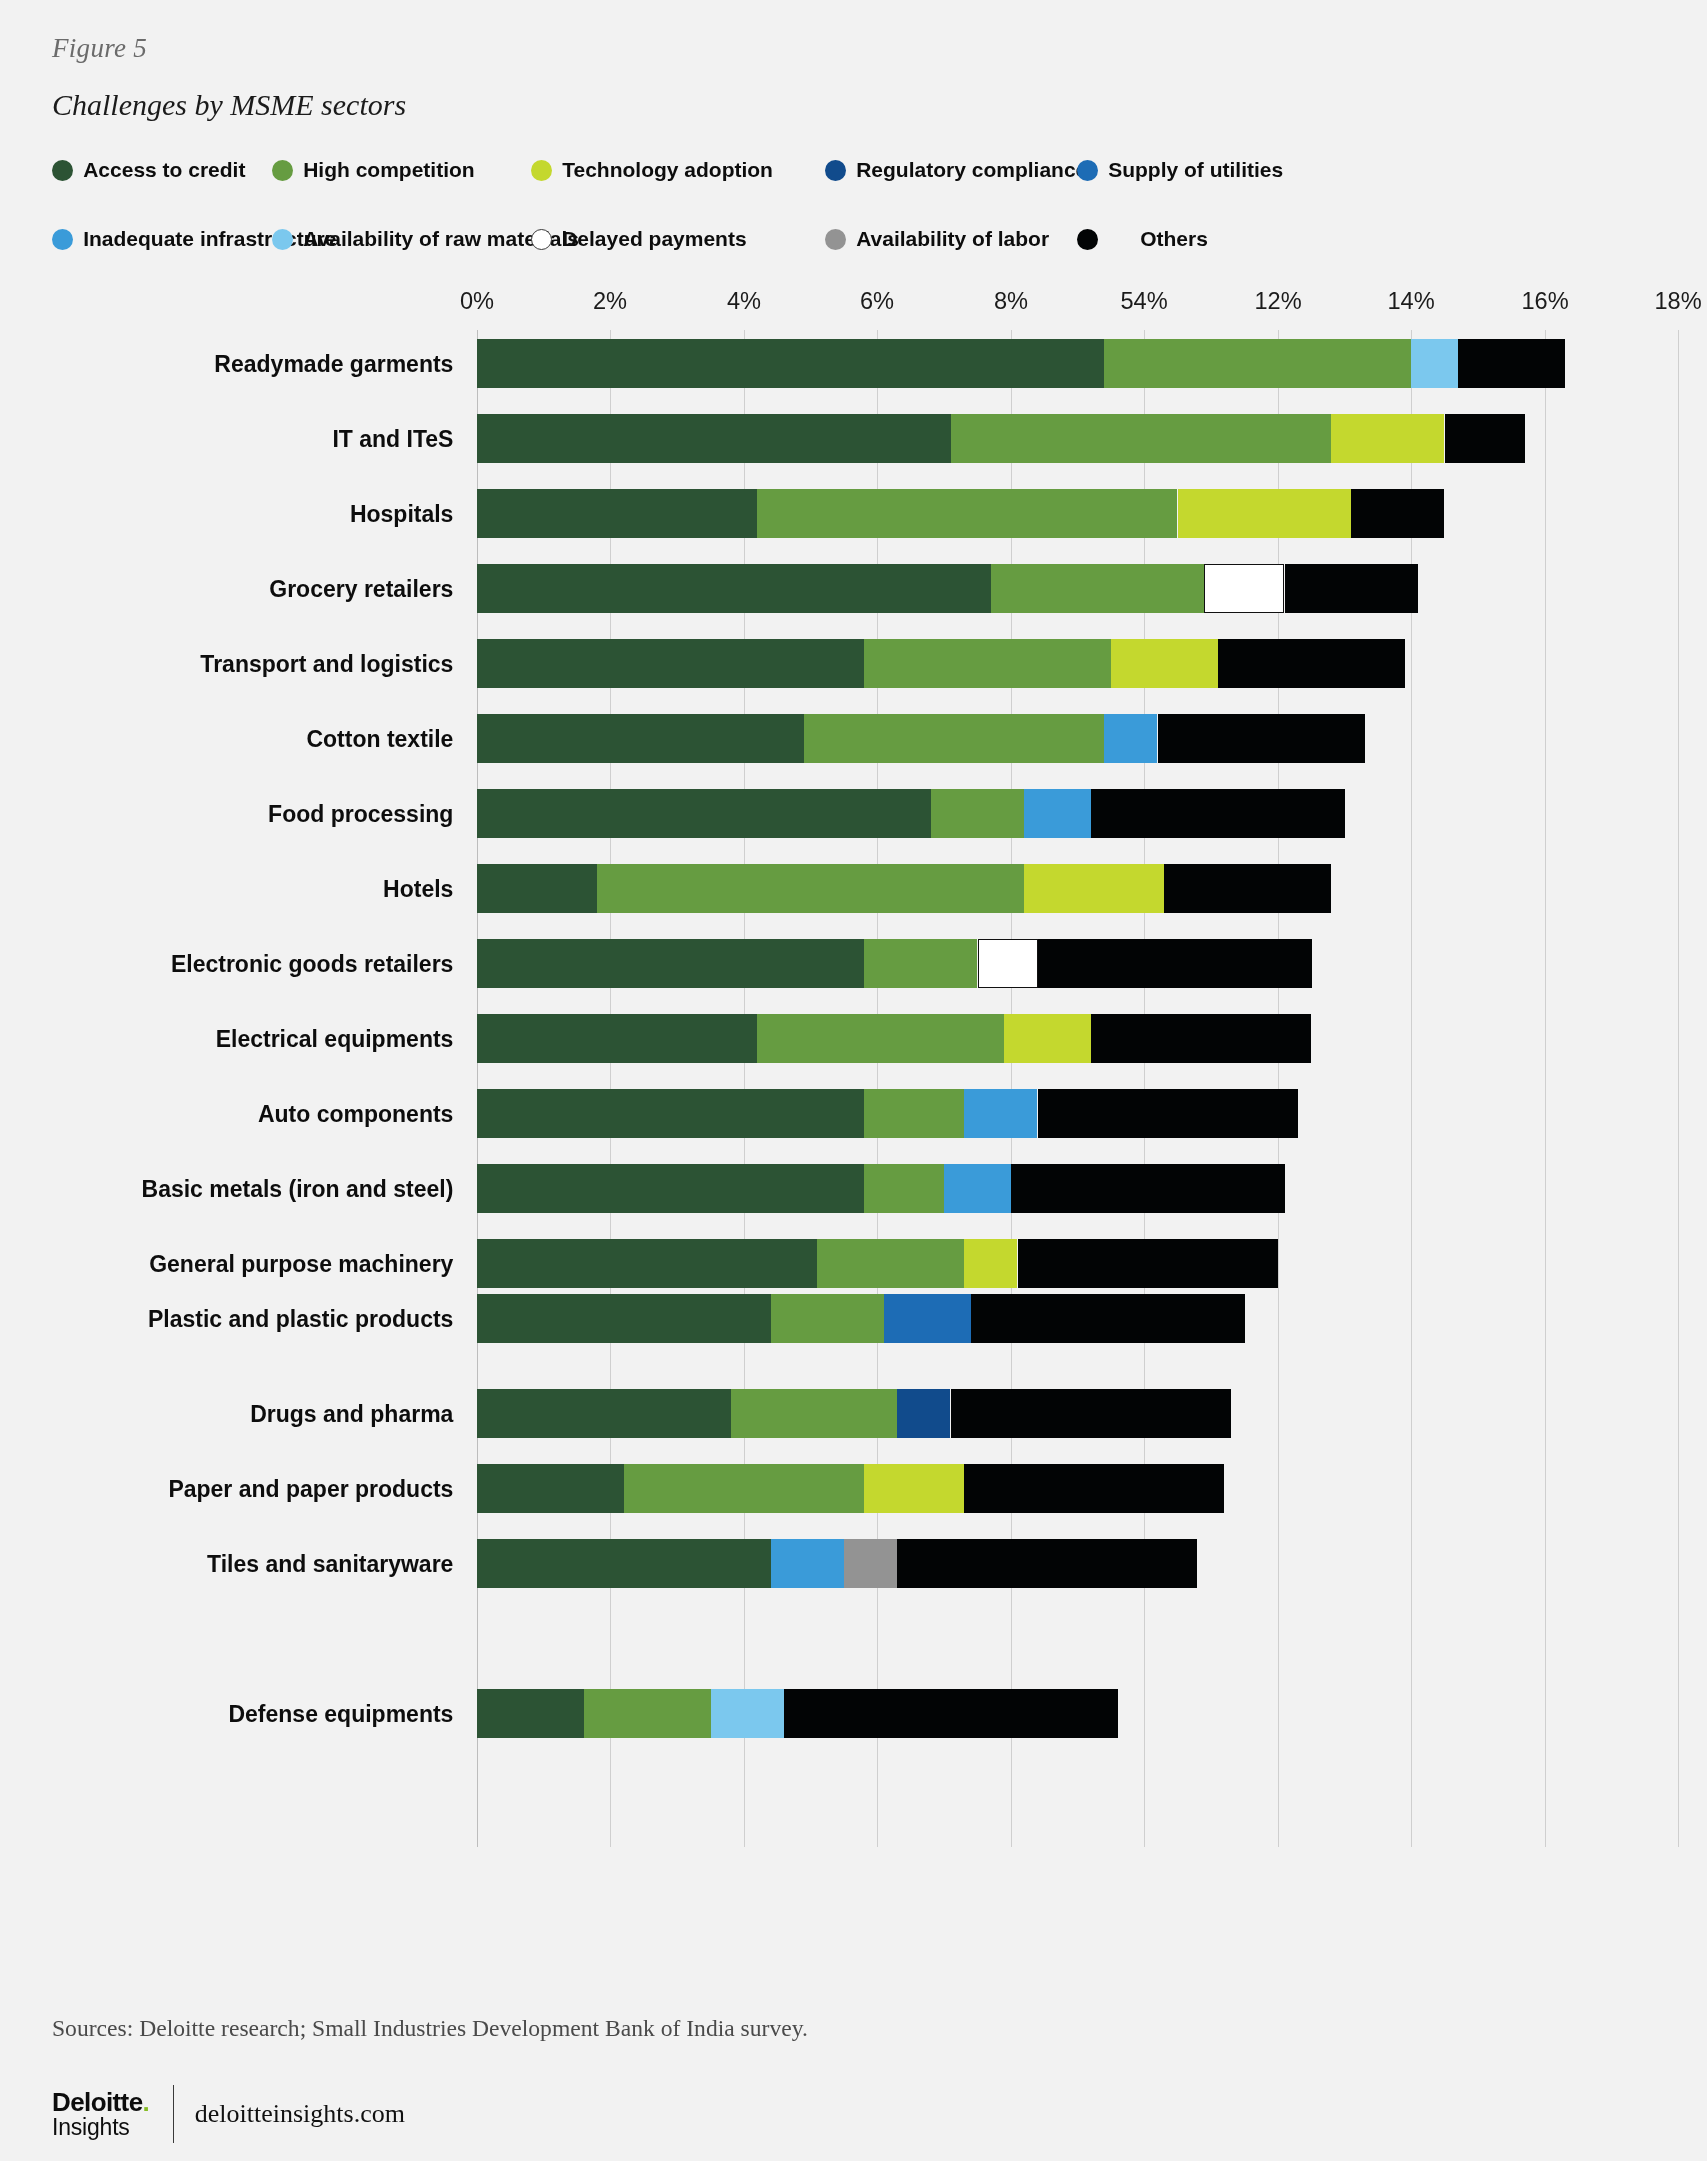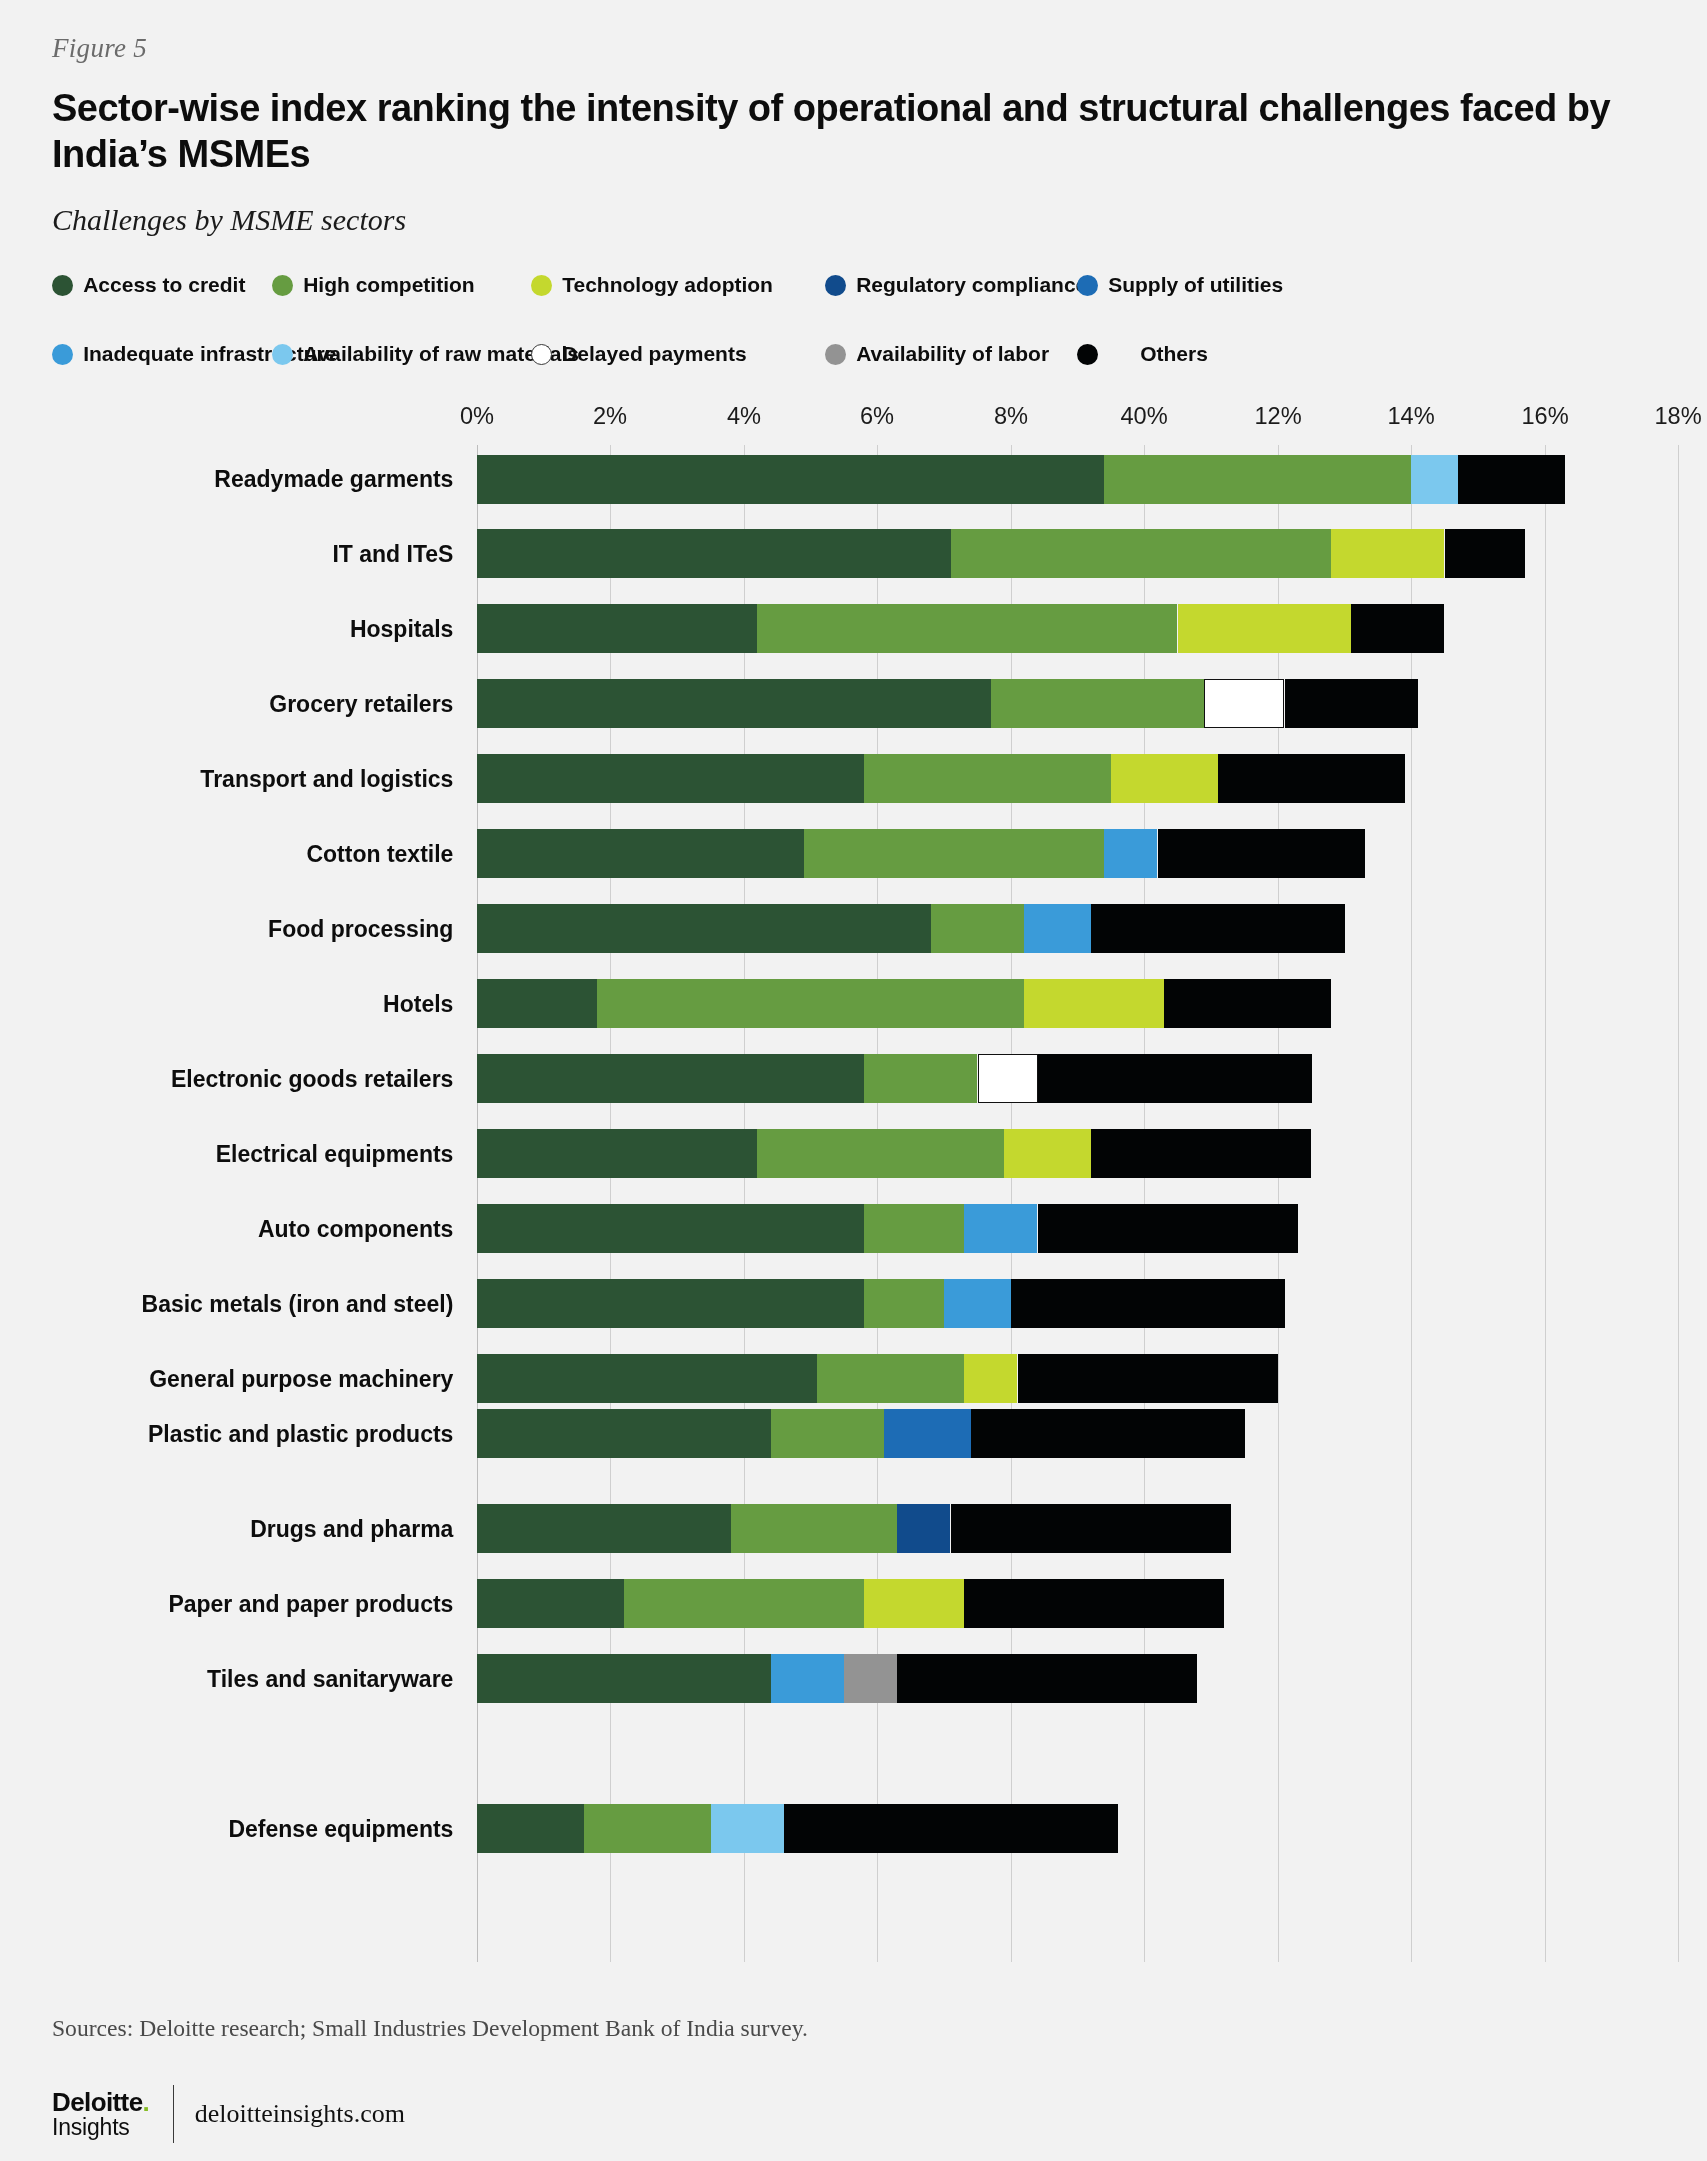--- a/index.html
+++ b/index.html
@@ -213,21 +213,20 @@
     font-size: 26px;
     color: #111;
   }
 </style>
 </head>
 <body>
 
 <div class="page">
 
   <div class="fig-label">Figure 5</div>
-  <h1 class="fig-title">Sector-wise index ranking the intensity of operational and structural challenges faced by India’s MSMEs</h1>
   <div class="fig-subtitle">Challenges by MSME sectors</div>
 
   <div class="legend" id="legend">
       <div class="legend-row" style="position: relative;">
         <div class="legend-item" style="position: absolute; left: 0px; top: 0px;">
           <span class="legend-dot" style="background: rgb(44, 83, 52);"></span>
           <span class="legend-label">Access to credit</span>
         </div>
         <div class="legend-item" style="position: absolute; left: 220px; top: 0px;">
           <span class="legend-dot" style="background: rgb(102, 156, 65);"></span>
@@ -271,21 +270,21 @@
     </div>
 
   <div class="chart-wrap">
     <div class="axis-area">
       <div class="axis-tick-labels" id="axis-ticks">
           <div class="axis-tick-label" style="left: 0px;">0%</div>
           <div class="axis-tick-label" style="left: 133px;">2%</div>
           <div class="axis-tick-label" style="left: 267px;">4%</div>
           <div class="axis-tick-label" style="left: 400px;">6%</div>
           <div class="axis-tick-label" style="left: 534px;">8%</div>
-          <div class="axis-tick-label" style="left: 667px;">40%</div>
+          <div class="axis-tick-label" style="left: 667px;">54%</div>
           <div class="axis-tick-label" style="left: 801px;">12%</div>
           <div class="axis-tick-label" style="left: 934px;">14%</div>
           <div class="axis-tick-label" style="left: 1068px;">16%</div>
           <div class="axis-tick-label" style="left: 1201px;">18%</div>
         </div>
       <div class="gridlines" id="gridlines">
           <div class="gridline zero" style="left: 0px;"></div>
           <div class="gridline" style="left: 133px;"></div>
           <div class="gridline" style="left: 267px;"></div>
           <div class="gridline" style="left: 400px;"></div>

